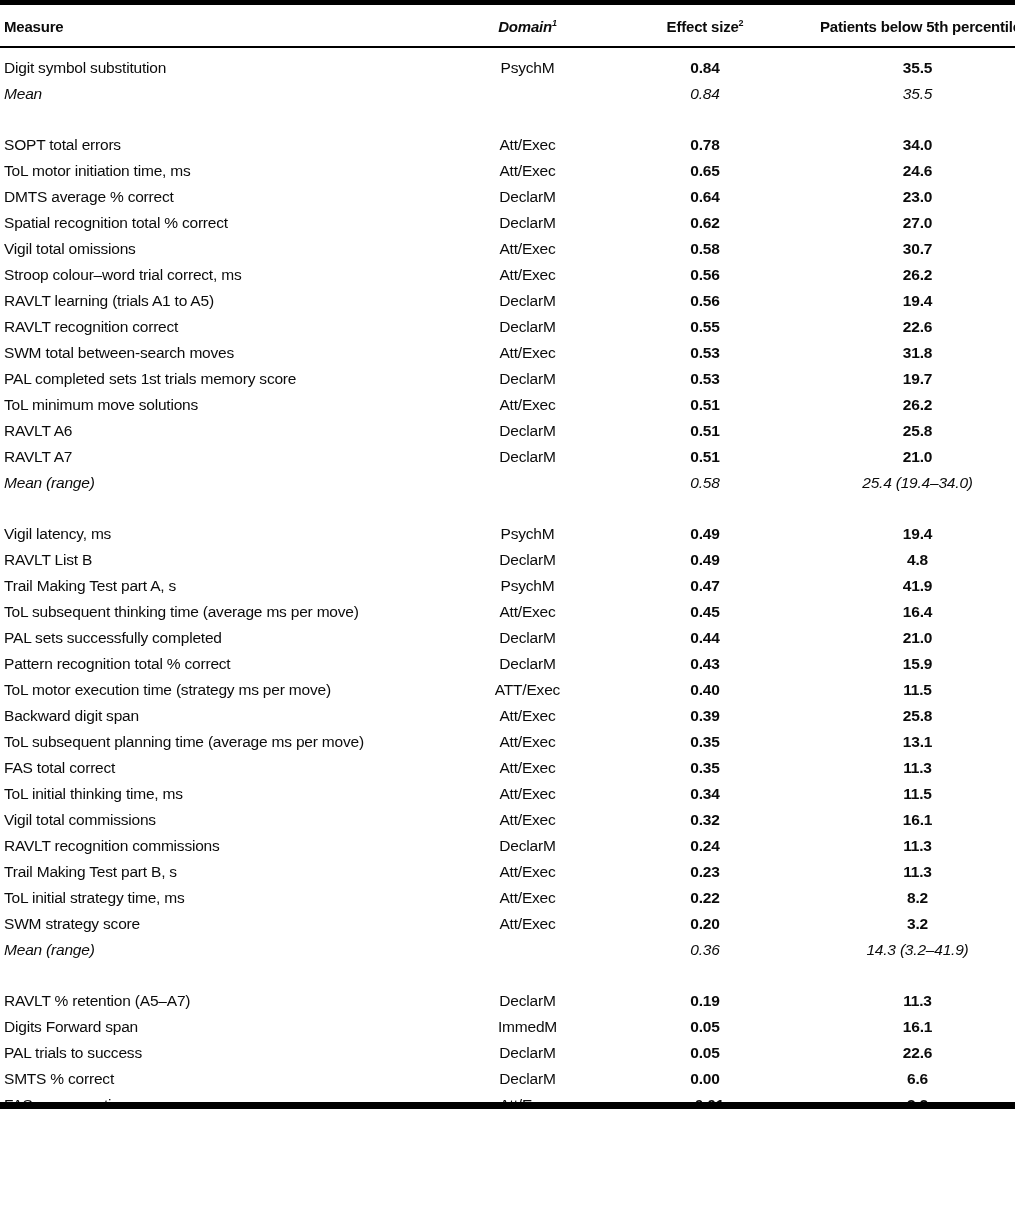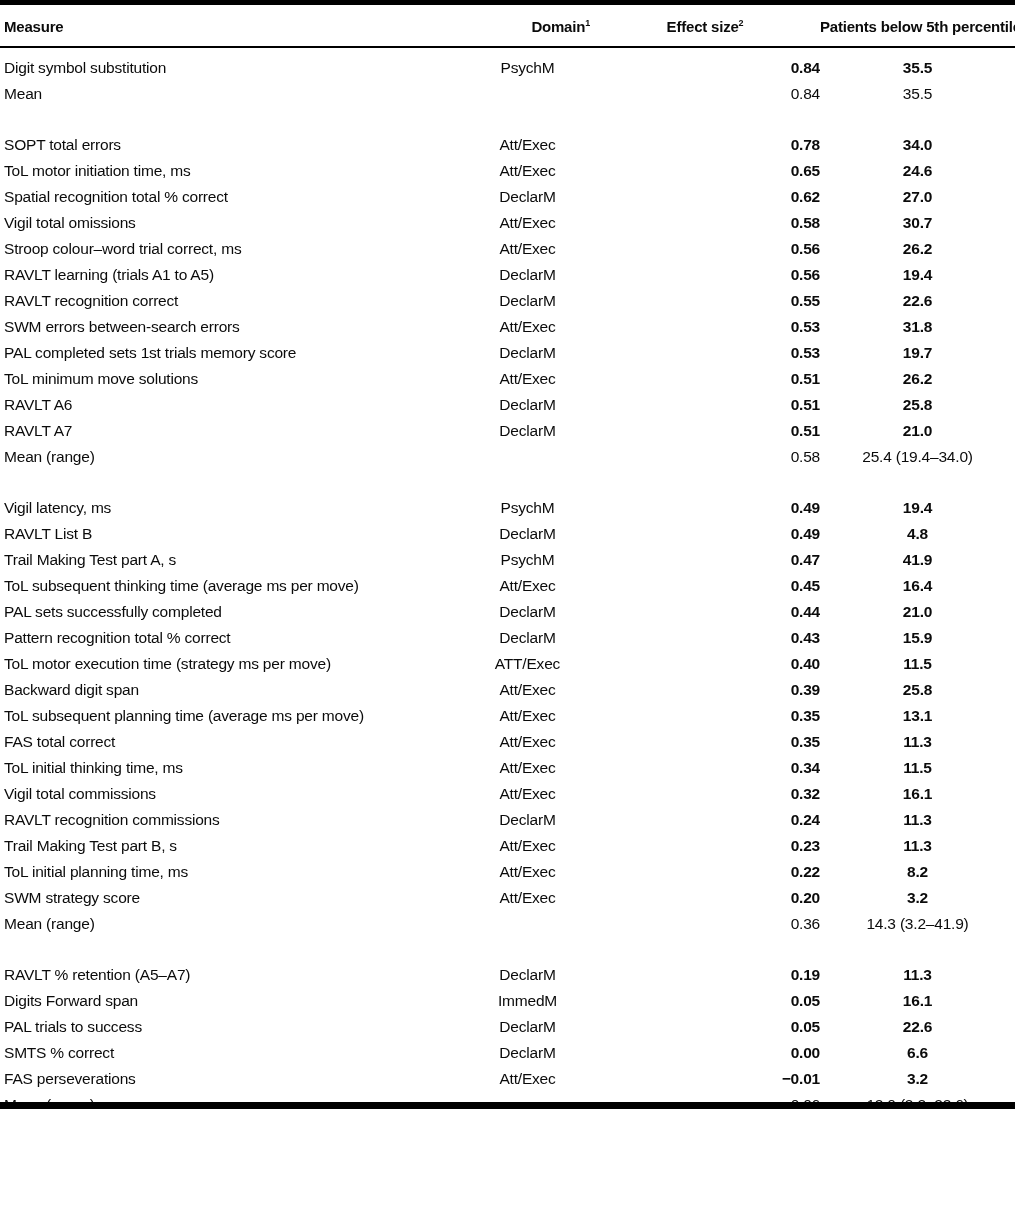--- a/index.html
+++ b/index.html
@@ -36,21 +36,21 @@
   thead th {
     font-size: 15px;
     font-weight: bold;
     letter-spacing: -0.2px;
     padding: 13px 0 11px 0;
     border-bottom: 2px solid #000000;
     white-space: nowrap;
     vertical-align: bottom;
   }
   th.c-measure { text-align: left; padding-left: 4px; }
-  th.c-domain  { text-align: right; }
+  th.c-domain  { text-align: center; font-style: italic; }
   th.c-effect  { text-align: center; }
   th.c-pct     { text-align: right; padding-right: 2px; }
 
   sup {
     font-size: 9px;
     line-height: 0;
     vertical-align: super;
   }
 
   tbody td {
@@ -59,29 +59,30 @@
     height: 26px;
     line-height: 26px;
     padding: 0;
     white-space: nowrap;
     overflow: hidden;
   }
   tbody tr:first-child td { padding-top: 7px; margin-left: 48px; }
 
   td.c-measure { text-align: left; padding-left: 4px; }
   td.c-domain  { text-align: center; }
-  td.c-effect  { text-align: right; }
+  td.c-effect  { text-align: center; }
   td.c-pct     { text-align: center; }
 
   tr.data td.c-effect,
   tr.data td.c-pct {
     font-weight: bold;
   }
 
   tr.mean td {
+    font-style: italic;
     font-weight: normal;
   }
   tr.mean td.c-effect,
   tr.mean td.c-pct {
     font-weight: normal;
   }
 
   tr.spacer td {
     height: 25px;
     line-height: 25px;
@@ -136,20 +137,26 @@
           <td class="c-effect">0.78</td>
           <td class="c-pct">34.0</td>
         </tr>
         <tr class="data">
           <td class="c-measure">ToL motor initiation time, ms</td>
           <td class="c-domain">Att/Exec</td>
           <td class="c-effect">0.65</td>
           <td class="c-pct">24.6</td>
         </tr>
         <tr class="data">
+          <td class="c-measure">DMTS average % correct</td>
+          <td class="c-domain">DeclarM</td>
+          <td class="c-effect">0.64</td>
+          <td class="c-pct">23.0</td>
+        </tr>
+        <tr class="data">
           <td class="c-measure">Spatial recognition total % correct</td>
           <td class="c-domain">DeclarM</td>
           <td class="c-effect">0.62</td>
           <td class="c-pct">27.0</td>
         </tr>
         <tr class="data">
           <td class="c-measure">Vigil total omissions</td>
           <td class="c-domain">Att/Exec</td>
           <td class="c-effect">0.58</td>
           <td class="c-pct">30.7</td>
@@ -166,21 +173,21 @@
           <td class="c-effect">0.56</td>
           <td class="c-pct">19.4</td>
         </tr>
         <tr class="data">
           <td class="c-measure">RAVLT recognition correct</td>
           <td class="c-domain">DeclarM</td>
           <td class="c-effect">0.55</td>
           <td class="c-pct">22.6</td>
         </tr>
         <tr class="data">
-          <td class="c-measure">SWM errors between-search errors</td>
+          <td class="c-measure">SWM total between-search moves</td>
           <td class="c-domain">Att/Exec</td>
           <td class="c-effect">0.53</td>
           <td class="c-pct">31.8</td>
         </tr>
         <tr class="data">
           <td class="c-measure">PAL completed sets 1st trials memory score</td>
           <td class="c-domain">DeclarM</td>
           <td class="c-effect">0.53</td>
           <td class="c-pct">19.7</td>
         </tr>
@@ -289,21 +296,21 @@
           <td class="c-effect">0.24</td>
           <td class="c-pct">11.3</td>
         </tr>
         <tr class="data">
           <td class="c-measure">Trail Making Test part B, s</td>
           <td class="c-domain">Att/Exec</td>
           <td class="c-effect">0.23</td>
           <td class="c-pct">11.3</td>
         </tr>
         <tr class="data">
-          <td class="c-measure">ToL initial planning time, ms</td>
+          <td class="c-measure">ToL initial strategy time, ms</td>
           <td class="c-domain">Att/Exec</td>
           <td class="c-effect">0.22</td>
           <td class="c-pct">8.2</td>
         </tr>
         <tr class="data">
           <td class="c-measure">SWM strategy score</td>
           <td class="c-domain">Att/Exec</td>
           <td class="c-effect">0.20</td>
           <td class="c-pct">3.2</td>
         </tr>

